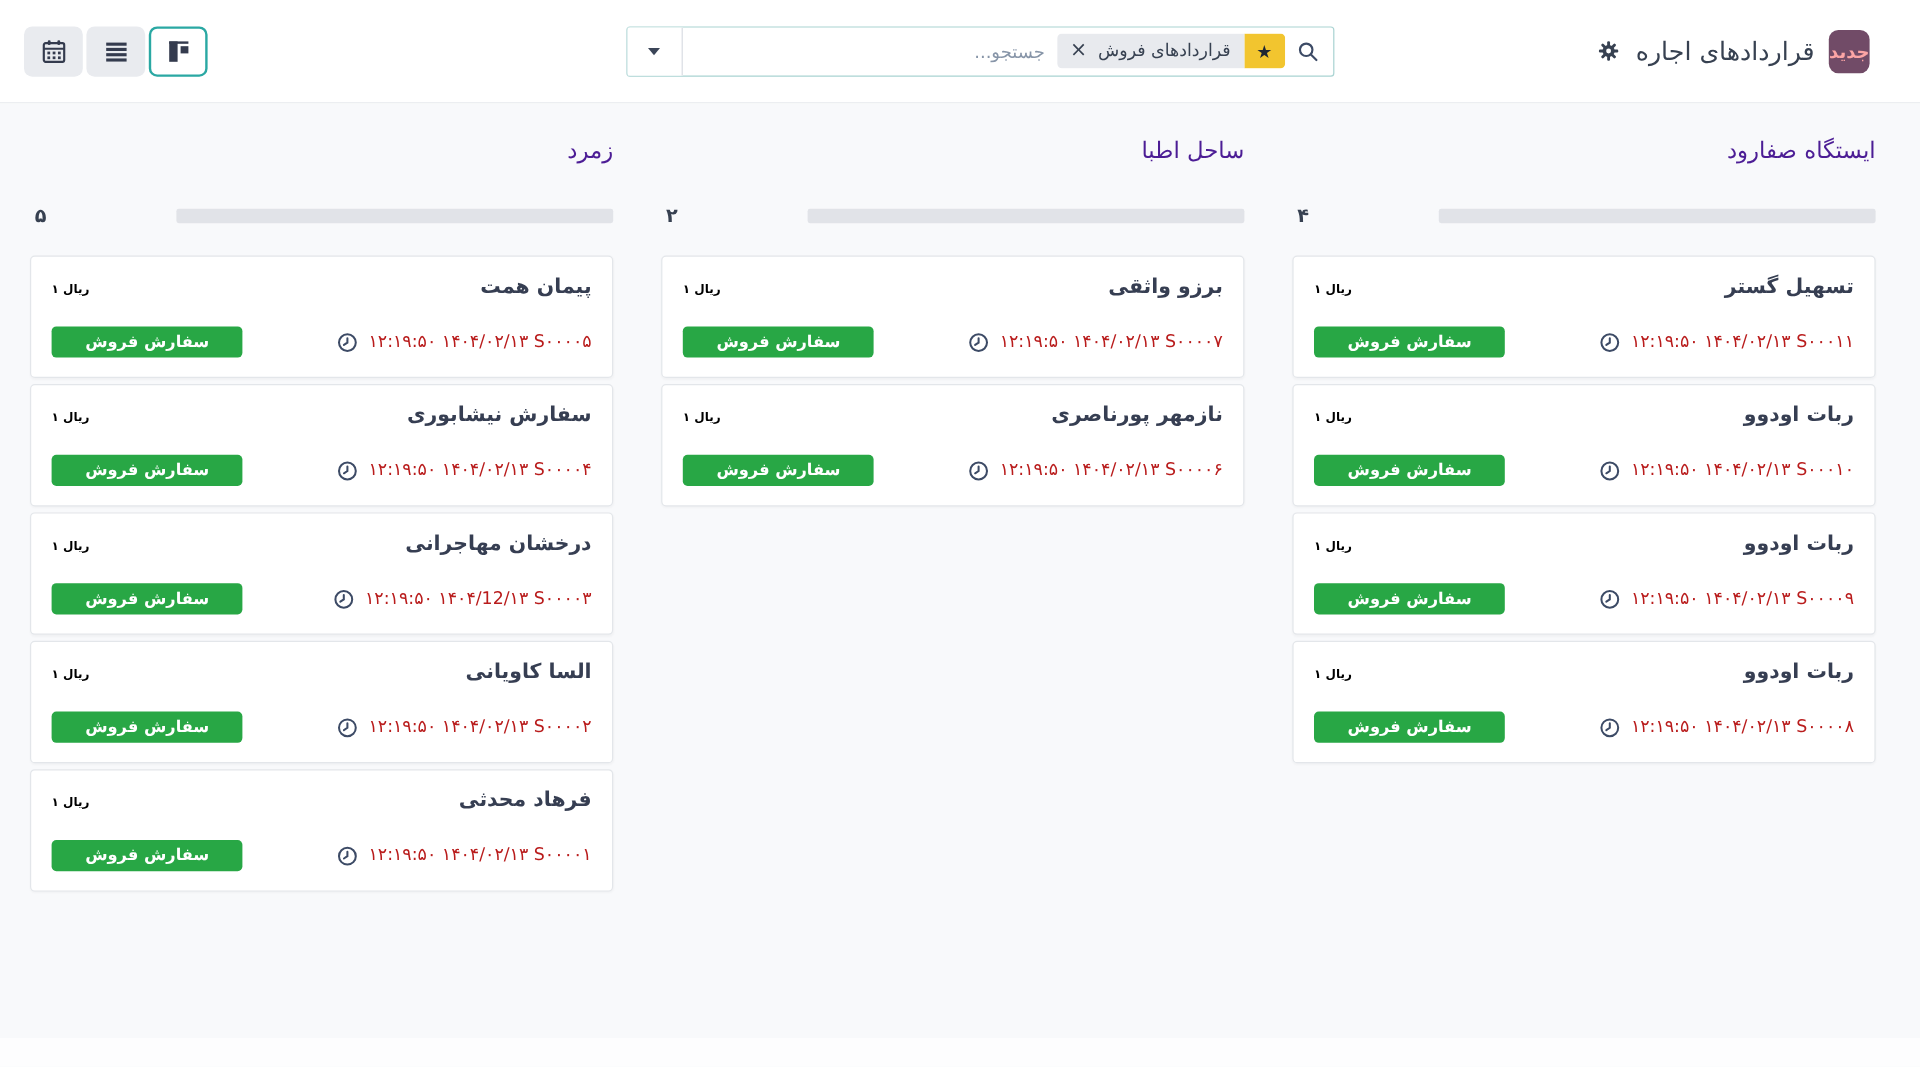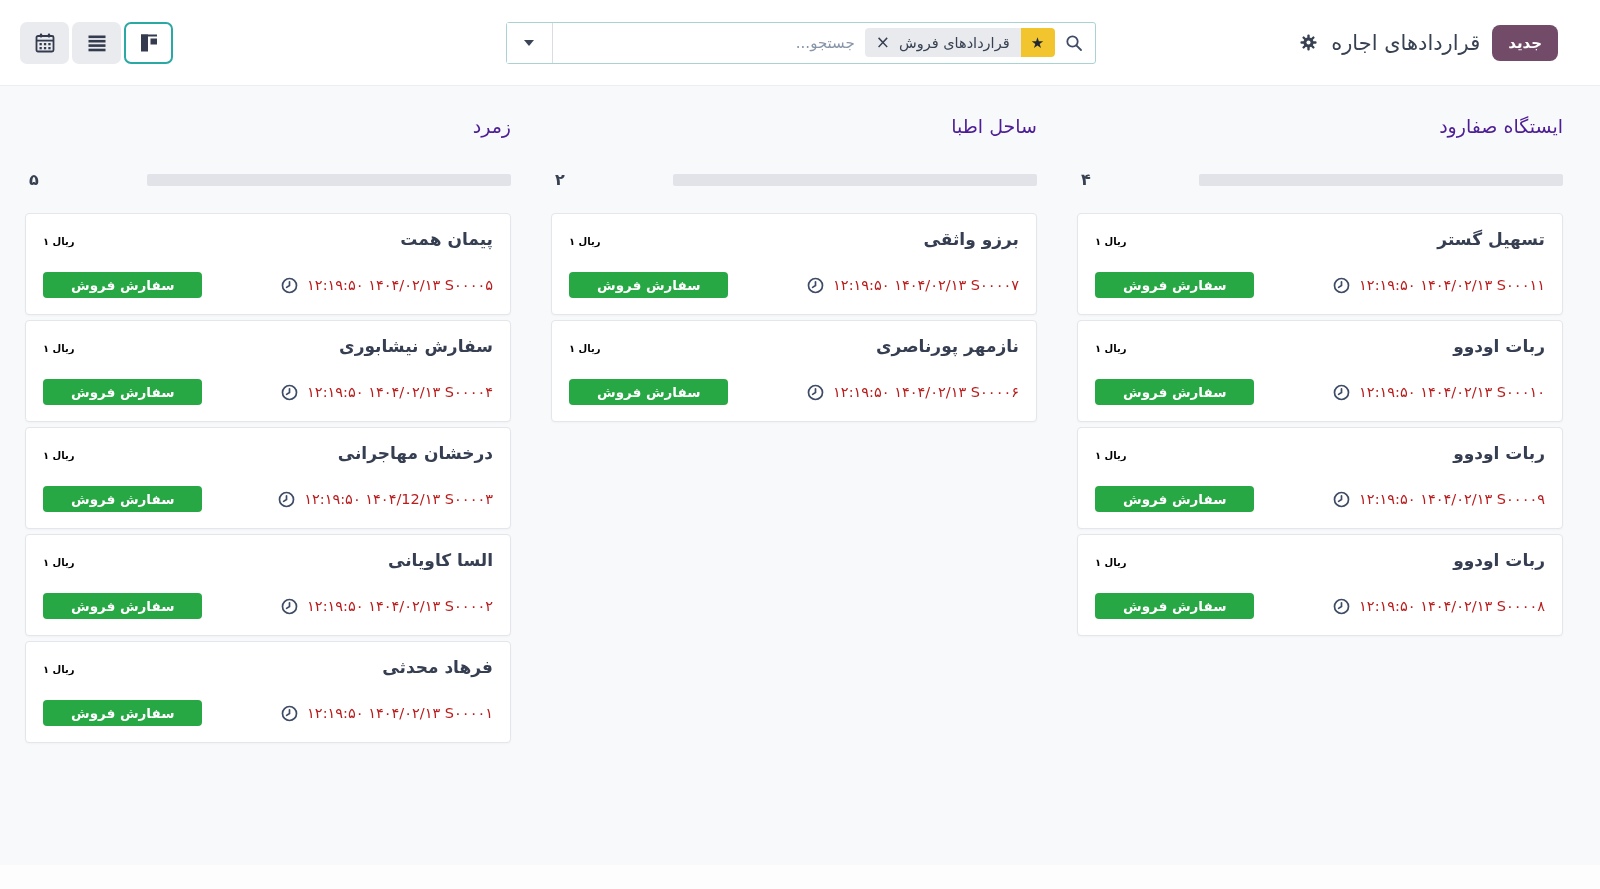--- a/index.html
+++ b/index.html
@@ -17,27 +17,27 @@
     height: 86px;
     background: #ffffff;
     border-bottom: 1px solid #eceef1;
     display: flex;
     align-items: center;
     padding: 0 42px 0 20px;
   }
   .header-right { display: flex; align-items: center; gap: 12px; flex: 0 0 auto; }
   .btn-new {
     background: #714b67;
-    color: #ffffff;
+    color: #fca5a5;
     border: none;
     border-radius: 8px;
     font-family: inherit;
     font-size: 15px;
     font-weight: 700;
-    padding: 9px 16px;
+    padding: 9px 0;
     cursor: pointer;
   }
   .page-title { font-size: 21px; font-weight: 500; color: #374151; white-space: nowrap; }
   .gear-btn { background: none; border: none; cursor: pointer; display: flex; align-items: center; padding: 2px; }
 
   
   .search-wrap { flex: 1 1 auto; display: flex; justify-content: center; padding: 0 30px 0 160px; }
   .search-bar {
     width: 590px;
     height: 42px;

